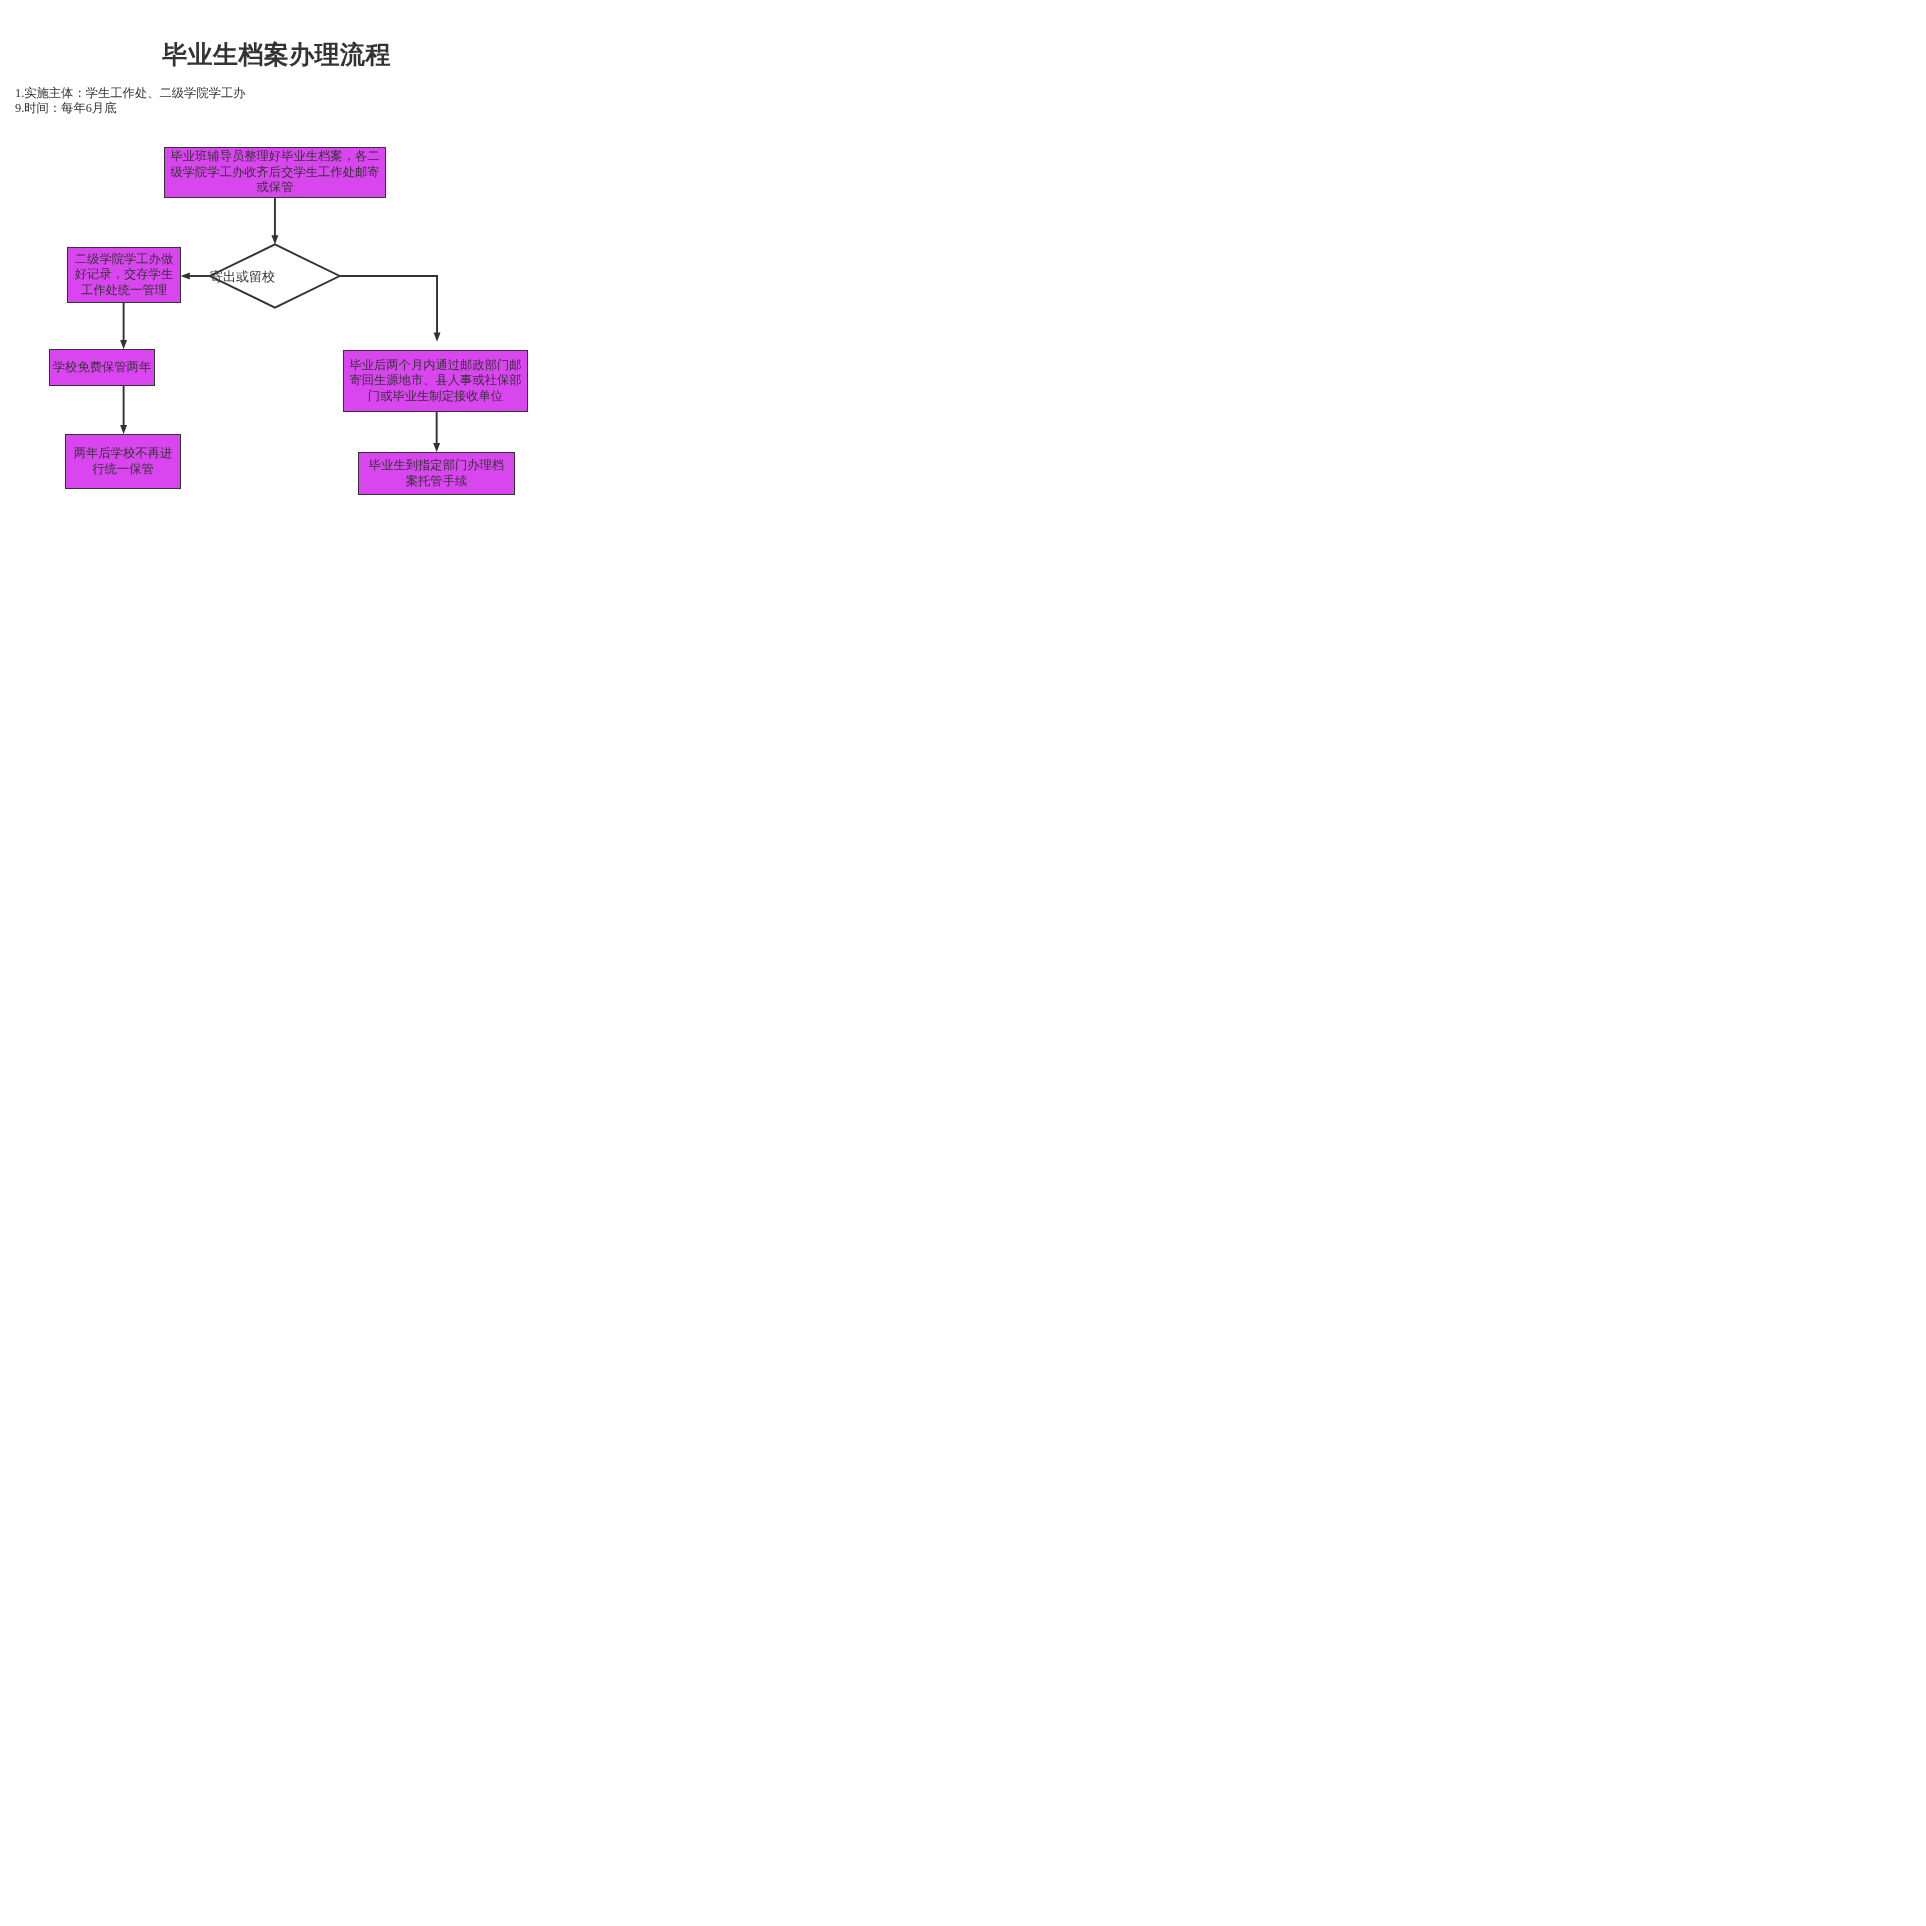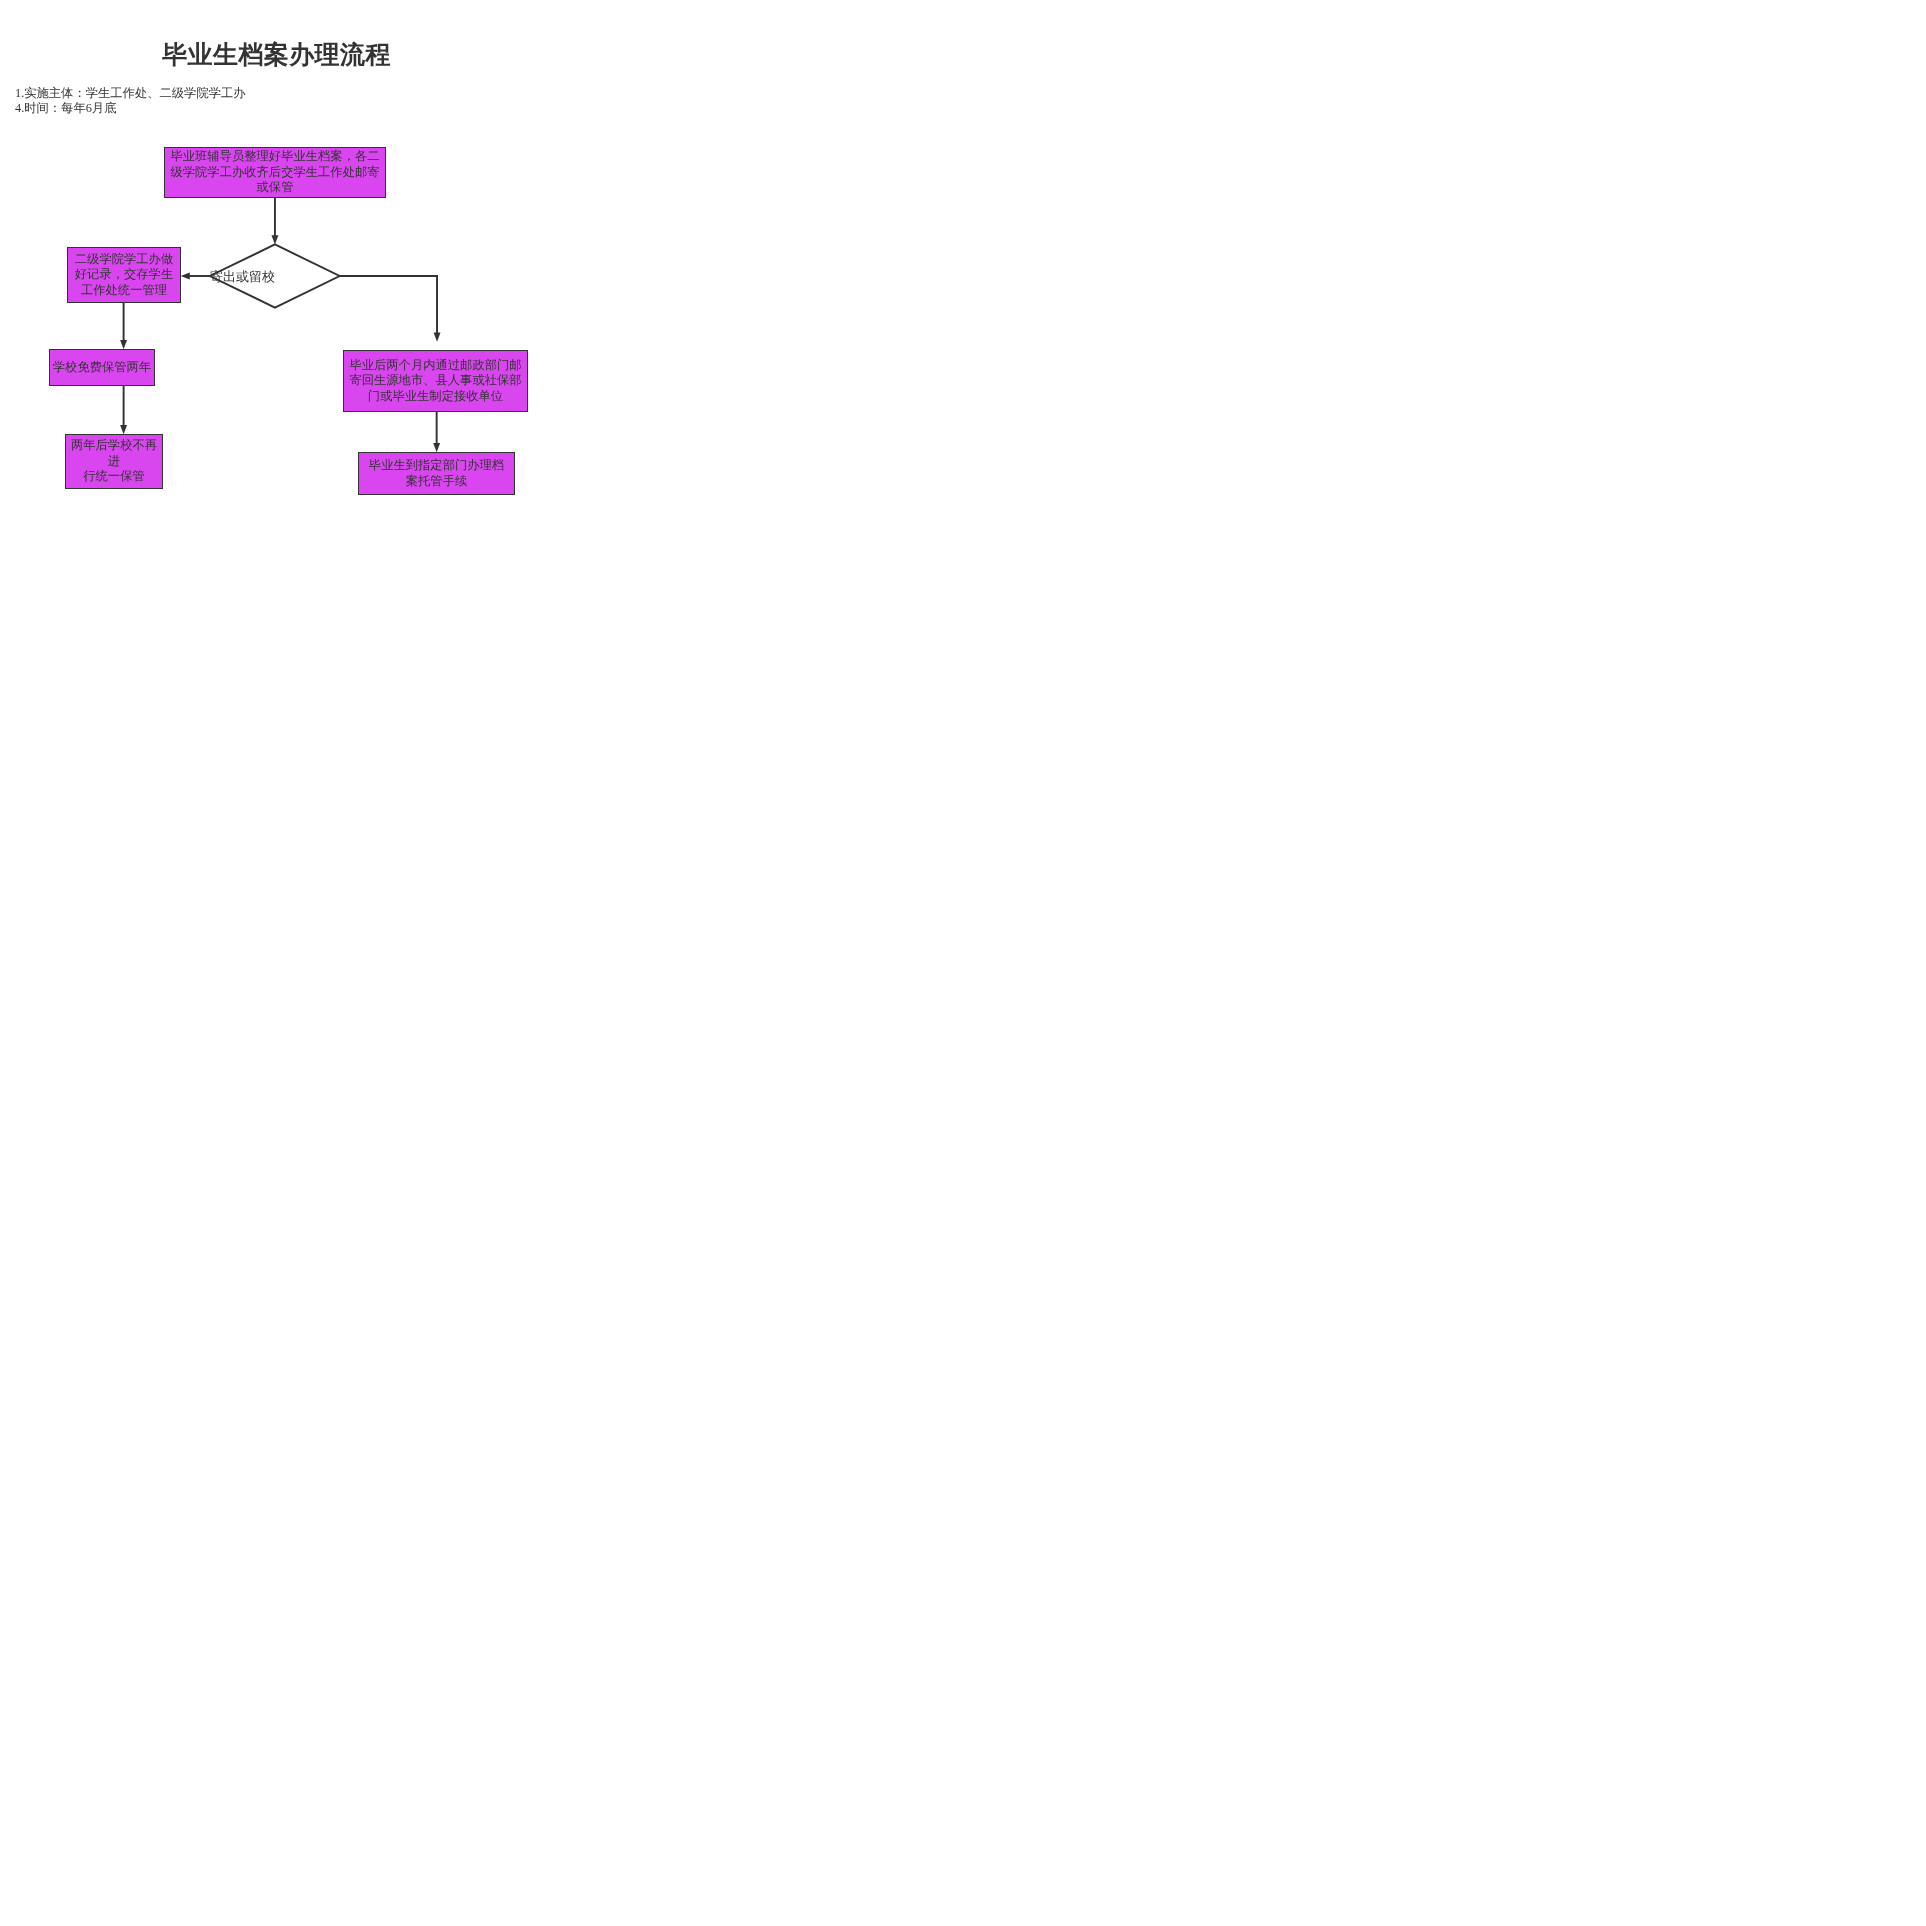--- a/index.html
+++ b/index.html
@@ -58,34 +58,34 @@
     left: 210px;
     top: 269px;
     width: 130px;
     font-size: 13px;
     line-height: 15.4px;
     z-index: 2;
   }
   .n-start        { left: 164px;  top: 147px;  width: 222px; height: 51px; }
   .n-keep-record  { left: 67px;  top: 247px;  width: 114px; height: 56px; }
   .n-free-storage { left: 49px;  top: 349px;  width: 106px; height: 37px;  }
-  .n-no-storage   { left: 65px;  top: 434px; width: 98px; height: 55px; }
+  .n-no-storage   { left: 65px;  top: 434px; width: 116px; height: 55px; }
   .n-mail-out     { left: 343px;  top: 342px;  width: 185px; height: 62px; margin-top: 8px; }
   .n-trusteeship  { left: 358px;  top: 452px; width: 157px; height: 43px; }
 </style>
 </head>
 <body>
 
 <div class="canvas">
 
   <div class="page-title">毕业生档案办理流程</div>
 
   <div class="notes">
     <div>1.实施主体：学生工作处、二级学院学工办</div>
-    <div>4.时间：每年6月底</div>
+    <div>9.时间：每年6月底</div>
   </div>
 
   <svg class="svg-layer" viewBox="0 0 1405 1297" xmlns="http://www.w3.org/2000/svg">
 
     <g>
       <line x1="714" y1="513" x2="714" y2="612" stroke="#333333" stroke-width="5"></line>
       <polygon points="714,634 705,610 723,610" fill="#333333"></polygon>
     </g>
 
     <g>

